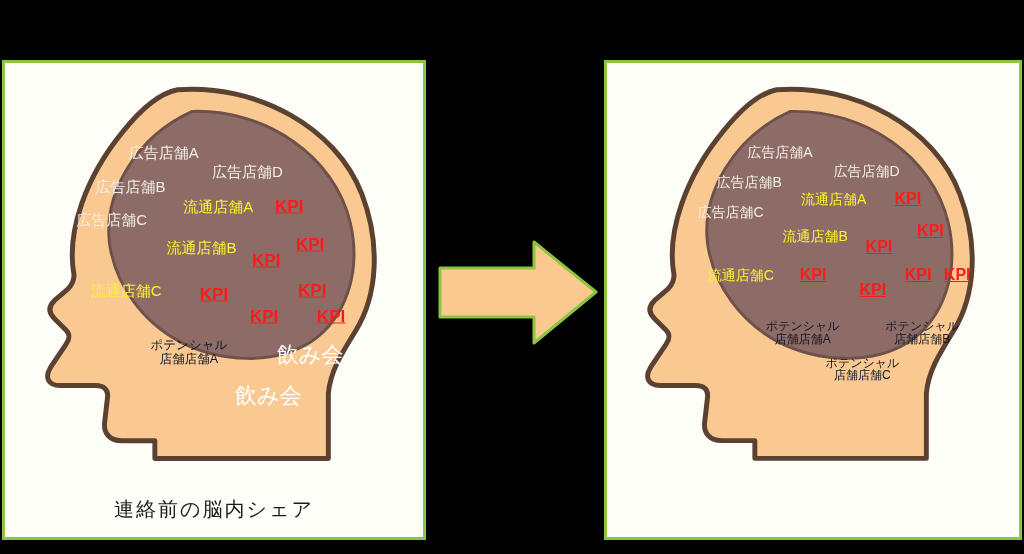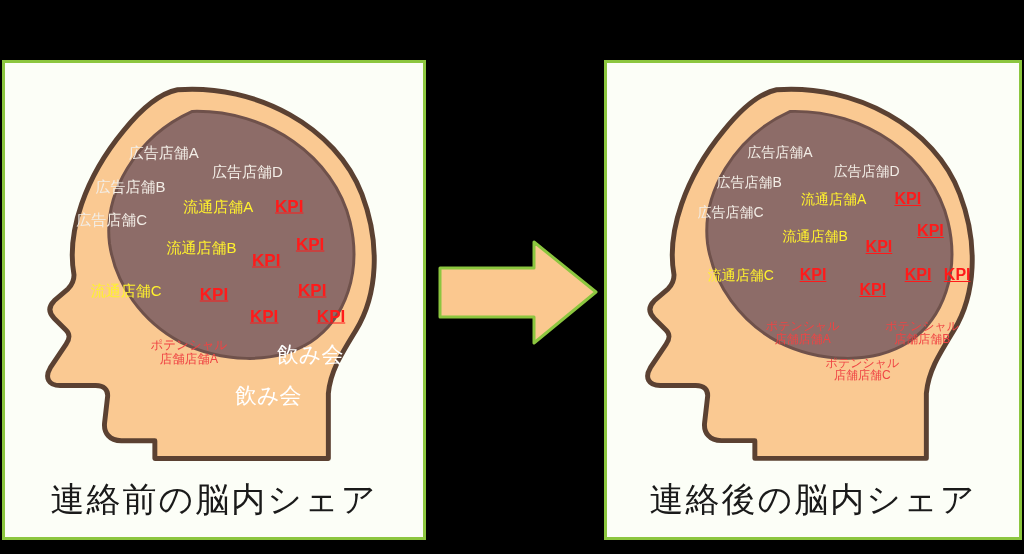--- a/index.html
+++ b/index.html
@@ -23,39 +23,39 @@
 
   .headwrap{
     position:absolute;left:0;top:0;width:100%;height:432px;
   }
   .headwrap svg{display:block;width:100%;height:100%;}
 
   
   .caption{
     position:absolute;left:0;bottom:14px;width:100%;
     text-align:center;
-    font-size:34px;
+    font-size:20px;
     color:#1a1a1a;
     letter-spacing:2px;
     font-family:"Liberation Serif","DejaVu Serif",serif;
   }
 
   
   .labels{position:absolute;left:0;top:0;width:100%;height:432px;pointer-events:none;}
   .lbl{
     position:absolute;
     white-space:nowrap;
     transform:translate(-50%,-50%);
     line-height:1;
     font-family:"Liberation Sans","DejaVu Sans",sans-serif;
   }
   .lbl.ad{color:#F2EDE6;}
   .lbl.dist{color:#FFF22D;font-weight:normal;}
   .lbl.kpi{color:#FF1A1A;font-weight:bold;text-decoration:underline;}
-  .lbl.pot{color:#ef4444;}
+  .lbl.pot{color:#0f172a;}
   .lbl.nomi{color:#FFFFFF;}
   .lbl.two{line-height:1.05;text-align:center;}
 
   
   .arrow{
     position:absolute;left:438px;top:240px;width:160px;height:105px;
   }
   .arrow svg{display:block;width:100%;height:100%;}
 </style>
 </head>
@@ -175,16 +175,15 @@
         <div class="lbl kpi" style="left: 78.5%; top: 39%; font-size: 16px;">KPI</div>
         <div class="lbl kpi" style="left: 66%; top: 42.5%; font-size: 16px;">KPI</div>
         <div class="lbl kpi" style="left: 50%; top: 49%; font-size: 16px;">KPI</div>
         <div class="lbl kpi" style="left: 64.5%; top: 52.5%; font-size: 16px;">KPI</div>
         <div class="lbl kpi" style="left: 75.5%; top: 49%; font-size: 16px;">KPI</div>
         <div class="lbl kpi" style="left: 85%; top: 49%; font-size: 16px;">KPI</div>
         <div class="lbl pot two" style="left: 47.5%; top: 62.5%; font-size: 12px;">ポテンシャル<br>店舗店舗A</div>
         <div class="lbl pot two" style="left: 76.5%; top: 62.5%; font-size: 12px;">ポテンシャル<br>店舗店舗B</div>
         <div class="lbl pot two" style="left: 62%; top: 71%; font-size: 12px;">ポテンシャル<br>店舗店舗C</div>
       </div>
-    <div class="caption">連絡後の脳内シェア</div>
   </div>
 
 </div>
 
 </body></html>

